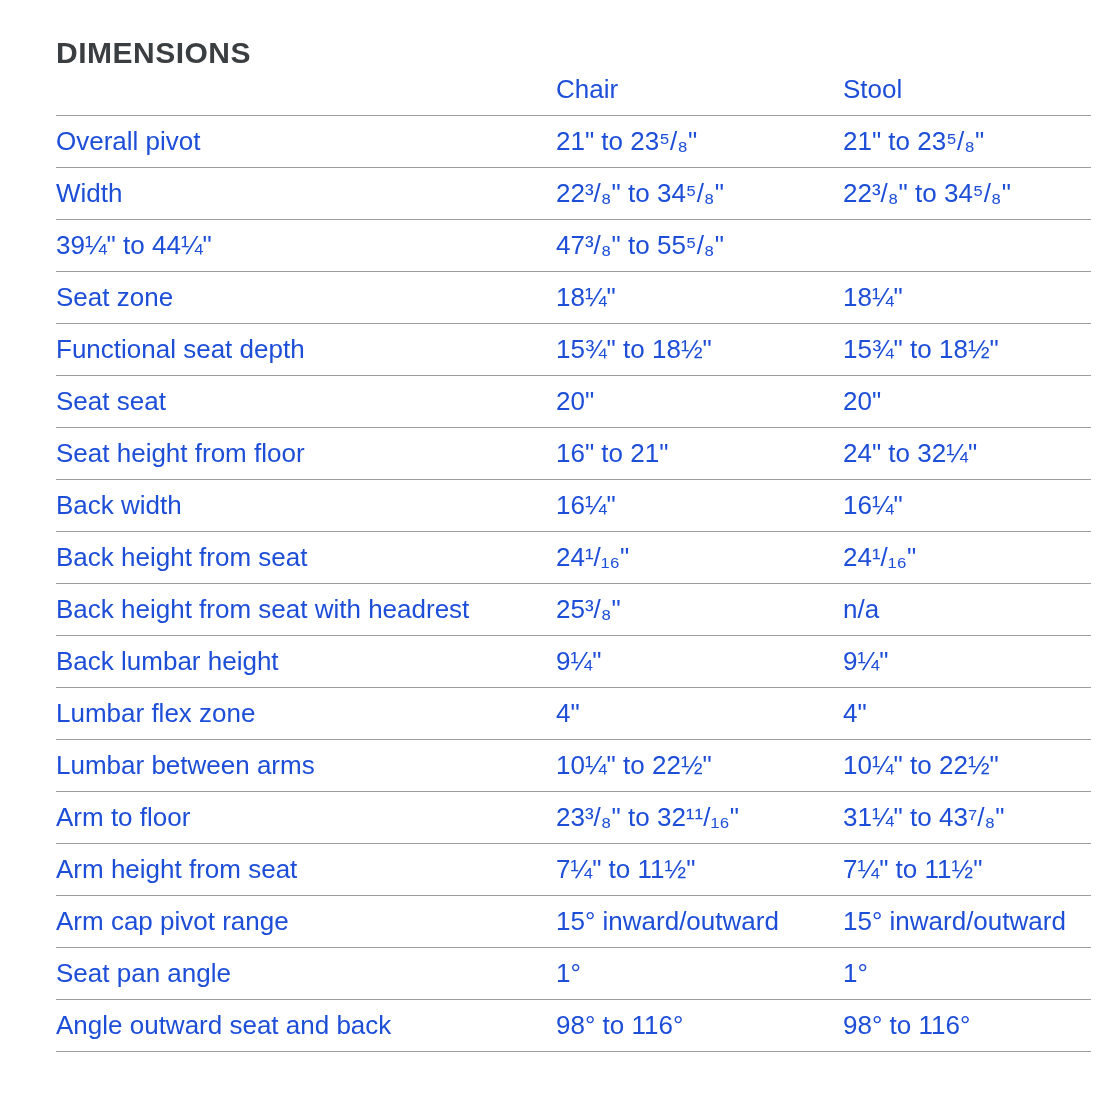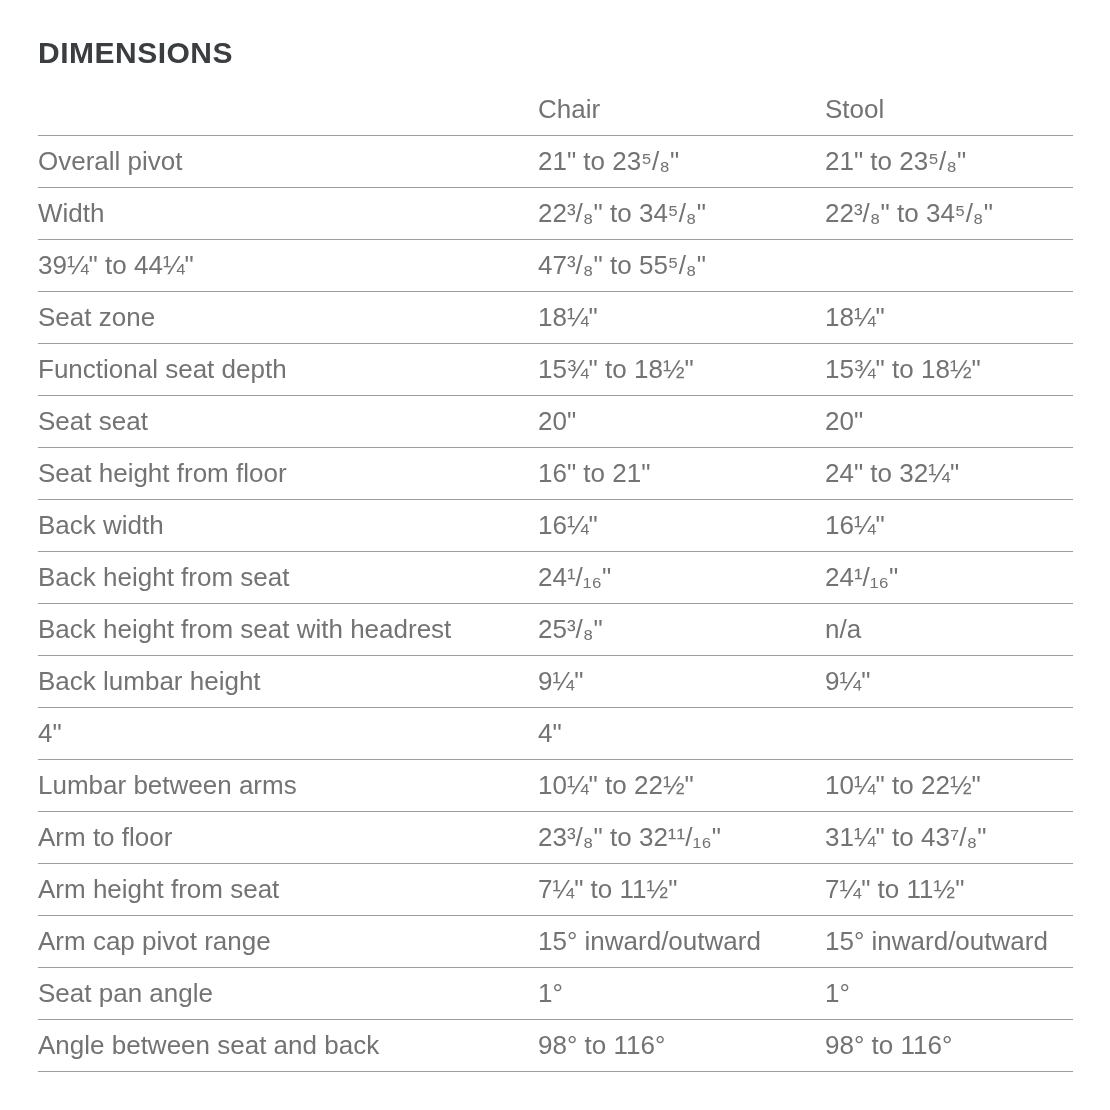--- a/index.html
+++ b/index.html
@@ -7,34 +7,33 @@
     padding: 0;
     background: #ffffff;
   }
   body {
     width: 1110px;
     height: 1110px;
     font-family: "Liberation Sans", "DejaVu Sans", sans-serif;
     -webkit-font-smoothing: antialiased;
   }
   .page {
-    padding: 36px 37px 0 38px;
+    padding: 36px 37px 0 56px;
     box-sizing: border-box;
   }
   .title {
     margin: 0;
     font-size: 30px;
     font-weight: bold;
     letter-spacing: 0.5px;
     color: #3b3e41;
   }
   .spec-table {
-    margin-top: 20px;
     font-size: 26px;
-    color: #737373;
+    color: #1d4ed8;
     width: 1035px;
   }
   .thead, .row {
     display: grid;
     grid-template-columns: 500px 287px 1fr;
     align-items: center;
     border-bottom: 1px solid #9b9da0;
     box-sizing: border-box;
   }
   .thead {
@@ -125,20 +124,21 @@
       <div class="cell">n/a</div>
     </div>
 
     <div class="row">
       <div class="cell">Back lumbar height</div>
       <div class="cell">9¼"</div>
       <div class="cell">9¼"</div>
     </div>
 
     <div class="row">
+      <div class="cell">Lumbar flex zone</div>
       <div class="cell">4"</div>
       <div class="cell">4"</div>
     </div>
 
     <div class="row">
       <div class="cell">Lumbar between arms</div>
       <div class="cell">10¼" to 22½"</div>
       <div class="cell">10¼" to 22½"</div>
     </div>
 
@@ -160,19 +160,19 @@
       <div class="cell">15° inward/outward</div>
     </div>
 
     <div class="row">
       <div class="cell">Seat pan angle</div>
       <div class="cell">1°</div>
       <div class="cell">1°</div>
     </div>
 
     <div class="row">
-      <div class="cell">Angle between seat and back</div>
+      <div class="cell">Angle outward seat and back</div>
       <div class="cell">98° to 116°</div>
       <div class="cell">98° to 116°</div>
     </div>
 
   </div>
 </div>
 
 </body></html>

